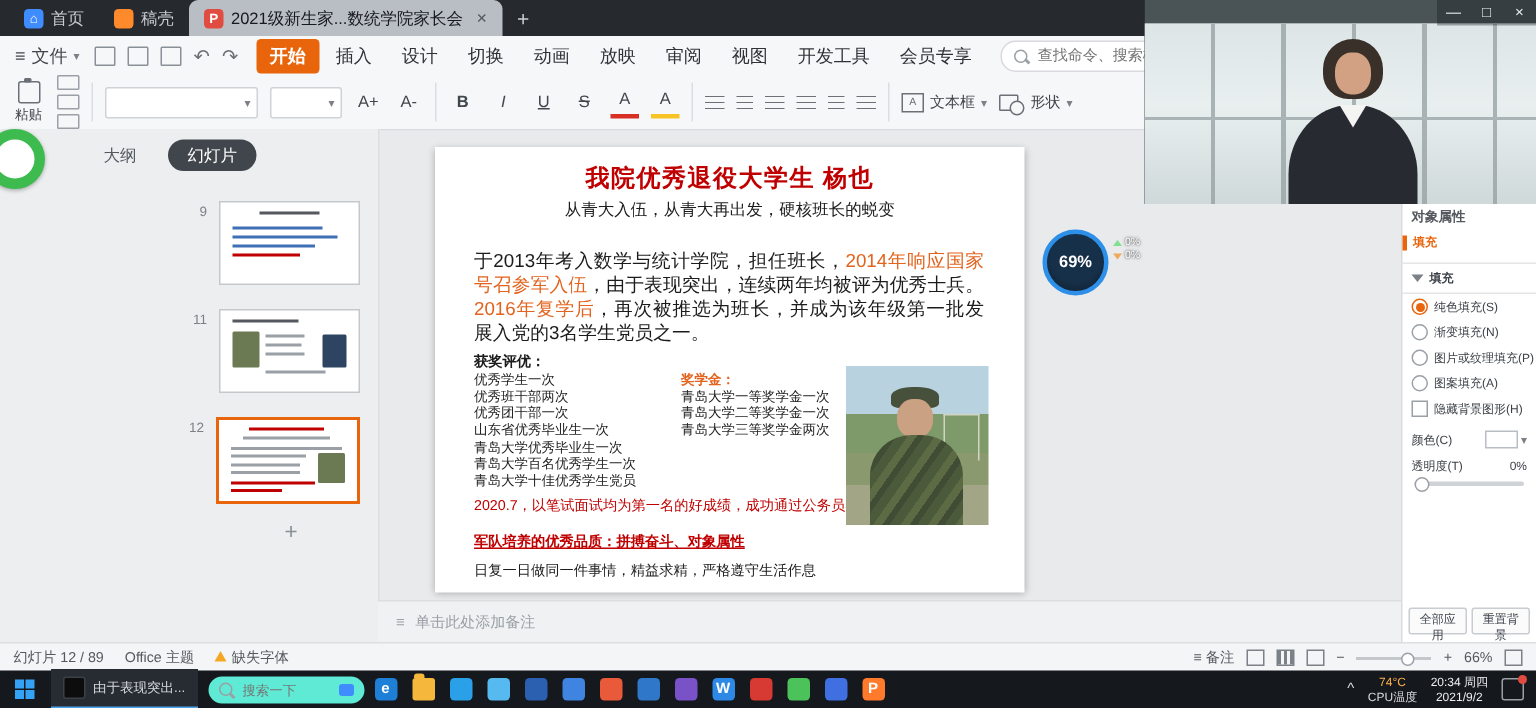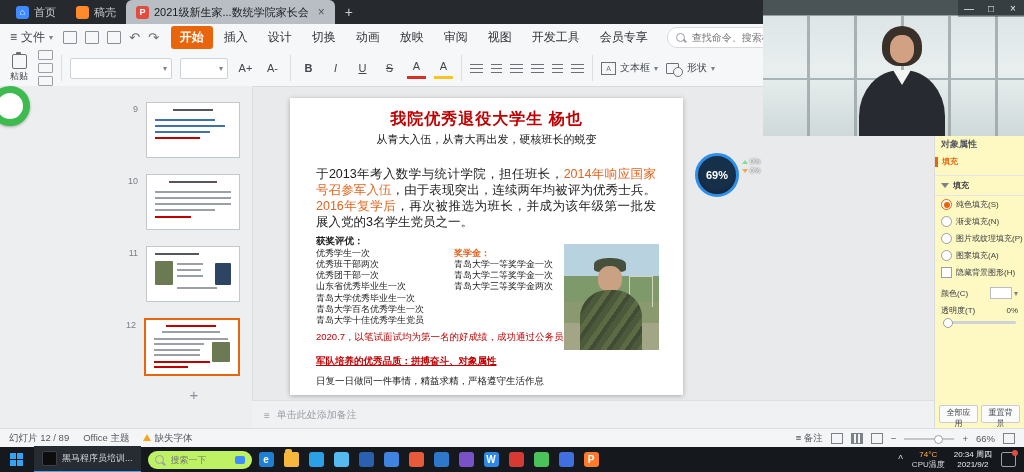--- a/index.html
+++ b/index.html
@@ -88,21 +88,21 @@
   .ph-struct{position:absolute;right:6px;top:32px;width:22px;height:30px;border:1px solid #e7e3d6;border-bottom:0;opacity:.8;}
   .ph-cap{position:absolute;left:30px;top:14px;width:32px;height:14px;background:#46503a;border-radius:45% 45% 20% 20%;}
   .ph-face{position:absolute;left:34px;top:22px;width:24px;height:26px;background:#caa183;border-radius:45%;}
   .ph-body{position:absolute;left:16px;top:46px;width:62px;height:60px;background:repeating-linear-gradient(125deg,#4c5a3c 0 6px,#5d6b45 6px 11px,#404c34 11px 15px);border-radius:45% 45% 0 0;}
   .exam{margin:5px 26px 0;color:#c00000;font-size:9.5px;}
   .quality{margin:11px 26px 0;color:#c00000;font-size:9.5px;font-weight:bold;text-decoration:underline;}
   .closing{margin:7px 26px 0;font-size:9.5px;line-height:1.35;color:#1c1c1c;}
   .notes-bar{position:absolute;left:252px;right:89px;top:400px;height:28px;background:#f0f1f3;border-top:1px solid #dcdee0;display:flex;align-items:center;gap:7px;padding-left:12px;color:#9aa0a6;font-size:10px;}
 
   
-  .right-panel{position:absolute;top:86px;right:0;width:89px;bottom:44px;background:#fef9c3;border-left:1px solid #d9dbdd;font-size:8px;color:#3c4046;}
+  .right-panel{position:absolute;top:86px;right:0;width:89px;bottom:44px;background:#ffffff;border-left:1px solid #d9dbdd;font-size:8px;color:#3c4046;}
   .rp-title{padding:52px 6px 2px;font-size:9px;font-weight:bold;color:#55595f;}
   .rp-tab{display:flex;align-items:center;gap:4px;padding:3px 0;color:#e8650c;font-weight:bold;}
   .rp-tab-bar{width:3px;height:10px;background:#e8650c;}
   .rp-section{display:flex;align-items:center;gap:4px;margin-top:5px;padding:4px 6px;border-top:1px solid #e3e5e7;border-bottom:1px solid #e3e5e7;font-weight:bold;}
   .tri{width:0;height:0;border-left:4px solid transparent;border-right:4px solid transparent;border-top:5px solid #7b8187;}
   .rp-opt{display:flex;align-items:center;gap:4px;padding:3px 0 3px 6px;white-space:nowrap;}
   .radio{width:9px;height:9px;border:1px solid #9aa0a6;border-radius:50%;background:#fff;flex:none;position:relative;}
   .radio.checked{border-color:#e8650c;}
   .radio.checked::after{content:"";position:absolute;inset:1.5px;border-radius:50%;background:#e8650c;}
   .chk{width:9px;height:9px;border:1px solid #9aa0a6;background:#fff;flex:none;}
@@ -123,21 +123,21 @@
   .ztrack{width:50px;height:2px;background:#c5c8cb;position:relative;display:inline-block;}
   .ztrack i{position:absolute;left:60%;top:-3px;width:7px;height:7px;background:#fff;border:1px solid #9aa0a6;border-radius:50%;}
 
   
   .taskbar{position:absolute;left:0;right:0;bottom:0;height:25px;background:#15181d;display:flex;align-items:center;gap:7px;padding:0 5px;}
   .start{width:22px;height:25px;display:flex;align-items:center;justify-content:center;}
   .winlogo{display:grid;grid-template-columns:6px 6px;grid-template-rows:6px 6px;gap:1px;}
   .winlogo i{background:#35a3f5;}
   .task-app{display:flex;align-items:center;gap:5px;background:#272c33;height:25px;padding:0 8px;color:#d6d9dc;font-size:9px;border-bottom:2px solid #4aa3e8;white-space:nowrap;}
   .app-logo{width:13px;height:13px;background:#0d0d0d;border:1px solid #3c4046;border-radius:2px;flex:none;}
-  .task-search{display:flex;align-items:center;gap:5px;width:90px;height:18px;border-radius:9px;background:#bef264;padding:0 7px;}
+  .task-search{display:flex;align-items:center;gap:5px;width:90px;height:18px;border-radius:9px;background:#5eead4;padding:0 7px;}
   .task-search input{border:0;outline:0;background:transparent;width:100%;font-size:9px;color:#61686e;}
   .cam-ic{width:10px;height:8px;background:#3f8cff;border-radius:2px;flex:none;}
   .tb-icons{display:flex;gap:10px;align-items:center;}
   .tb-ic{width:15px;height:15px;border-radius:3px;display:flex;align-items:center;justify-content:center;color:#fff;font-size:10px;font-weight:bold;}
   .folder{background:#f5b73c;position:relative;border-radius:2px;}
   .folder::before{content:"";position:absolute;top:-3px;left:1px;width:7px;height:3px;background:#f5b73c;border-radius:2px 2px 0 0;}
   .tb-right{margin-left:auto;display:flex;align-items:center;gap:9px;color:#e8e9ea;padding-right:3px;}
   .chev{font-size:10px;color:#d6d9dc;}
   .temp{font-size:8px;line-height:1.15;text-align:center;color:#ffb04a;white-space:nowrap;}
   .temp .t2{color:#d6d9dc;}
@@ -262,43 +262,36 @@
       <span class="caret">▾</span>
     </div>
     <div class="labeled">
       <span class="shape-ic"></span>
       <span>形状</span>
       <span class="caret">▾</span>
     </div>
   </div>
 
   <div class="left-panel">
+    <div class="panel-tabs">
+      <span class="ptab">大纲</span>
+      <span class="ptab active">幻灯片</span>
+    </div>
 
     <div class="thumb-row">
       <span class="t-num">9</span>
       <div class="thumb">
         <span class="ml dark" style="left:26px;top:6px;width:40px;"></span>
         <span class="ml blue" style="left:8px;top:16px;width:60px;height:1.5px;"></span>
         <span class="ml blue" style="left:8px;top:22px;width:70px;height:1.5px;"></span>
         <span class="ml blue" style="left:8px;top:28px;width:55px;height:1.5px;"></span>
         <span class="ml red" style="left:8px;top:34px;width:45px;height:1.5px;"></span>
       </div>
     </div>
 
-    <div class="thumb-row">
-      <span class="t-num">10</span>
-      <div class="thumb">
-        <span class="ml dark" style="left:22px;top:6px;width:48px;"></span>
-        <span class="ml" style="left:8px;top:16px;width:76px;height:1.5px;"></span>
-        <span class="ml" style="left:8px;top:22px;width:76px;height:1.5px;"></span>
-        <span class="ml" style="left:8px;top:28px;width:76px;height:1.5px;"></span>
-        <span class="ml" style="left:8px;top:34px;width:60px;height:1.5px;"></span>
-        <span class="ml red" style="left:8px;top:41px;width:36px;height:1.5px;"></span>
-      </div>
-    </div>
 
     <div class="thumb-row">
       <span class="t-num">11</span>
       <div class="thumb">
         <span class="ml dark" style="left:8px;top:6px;width:44px;"></span>
         <span class="mphoto" style="left:8px;top:14px;width:18px;height:24px;background:#6b7a52;"></span>
         <span class="ml" style="left:30px;top:16px;width:26px;height:1.5px;"></span>
         <span class="ml" style="left:30px;top:22px;width:24px;height:1.5px;"></span>
         <span class="ml" style="left:30px;top:28px;width:26px;height:1.5px;"></span>
         <span class="mphoto" style="right:8px;top:16px;width:16px;height:22px;background:#2e4463;"></span>
@@ -437,21 +430,21 @@
     <div class="start">
       <span class="winlogo">
           <i></i>
           <i></i>
           <i></i>
           <i></i>
         </span>
     </div>
     <div class="task-app">
       <span class="app-logo"></span>
-      <span>黑马程序员培训...</span>
+      <span>由于表现突出...</span>
     </div>
     <div class="task-search">
       <span class="mag"></span>
       <input placeholder="搜索一下" style="">
       <span class="cam-ic"></span>
     </div>
     <div class="tb-icons">
       <span class="tb-ic" style="background:#1d7fd6;">e</span>
       <span class="tb-ic folder"></span>
       <span class="tb-ic" style="background:#2aa0e8;"></span>

